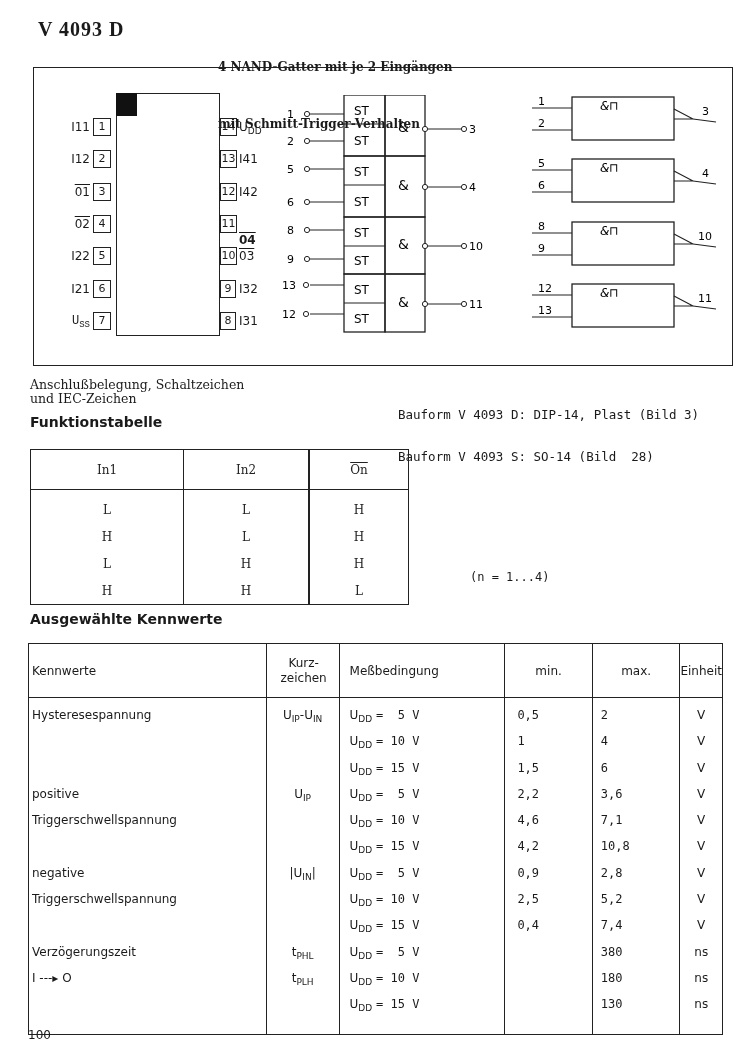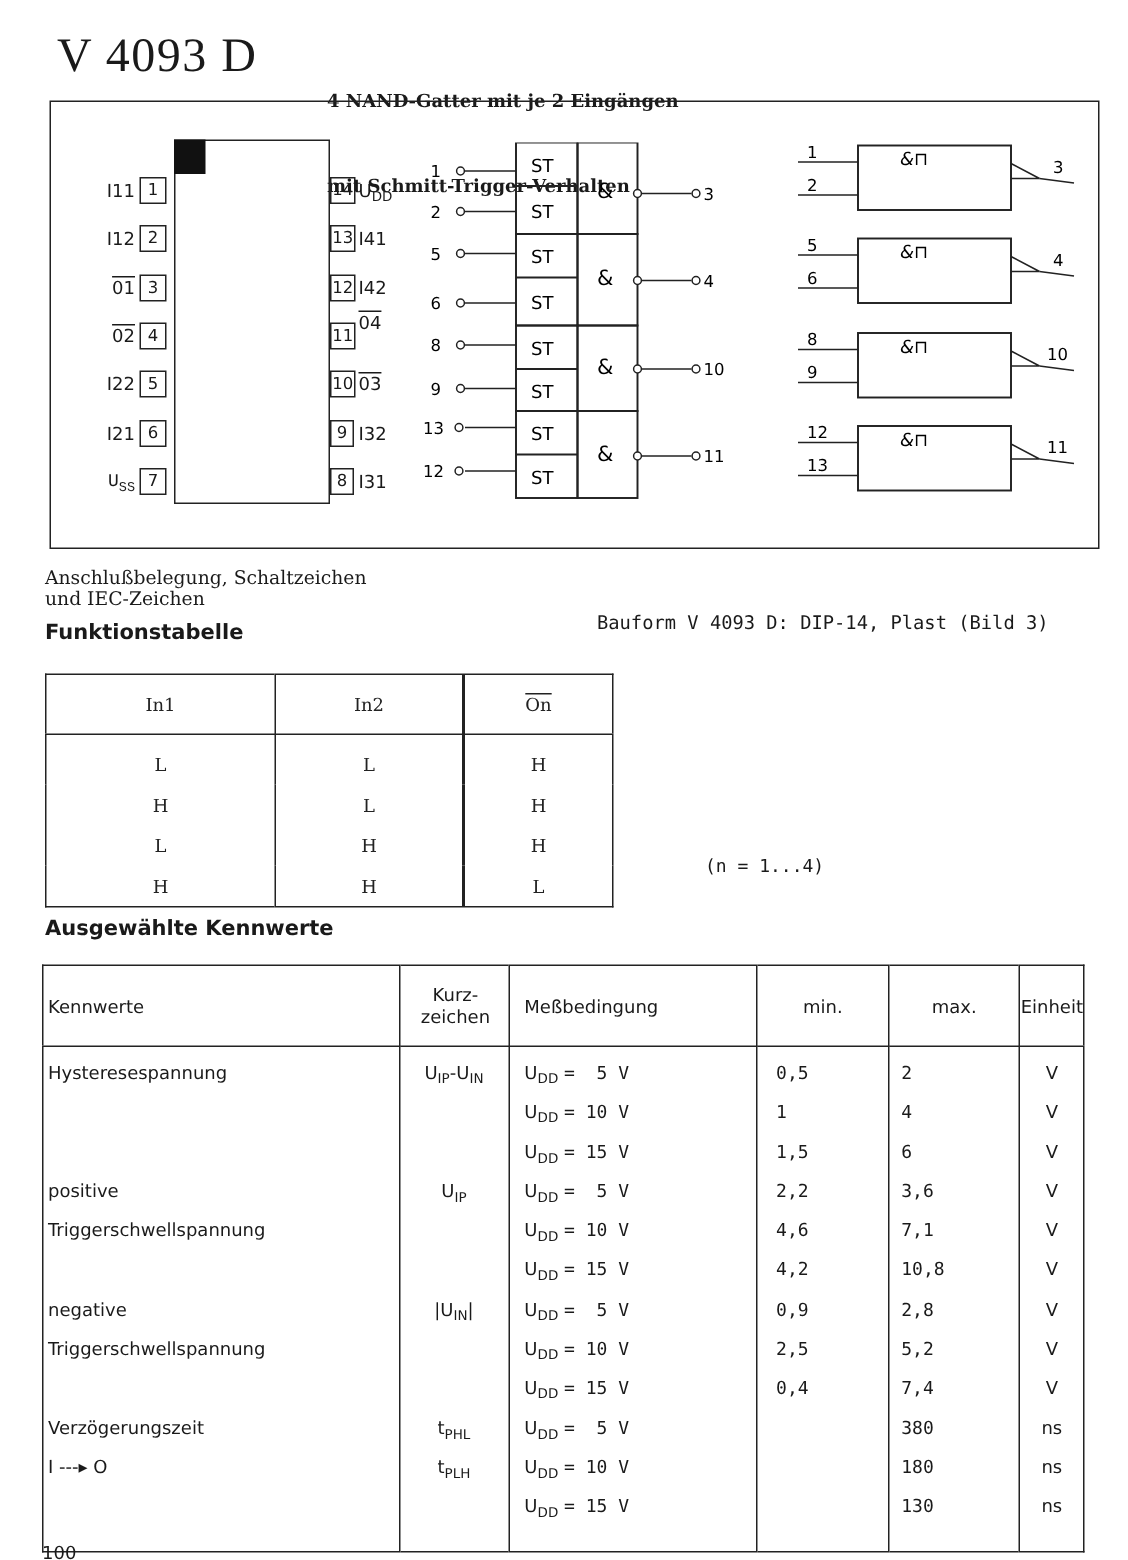--- a/index.html
+++ b/index.html
@@ -1,19 +1,19 @@
 <!DOCTYPE html>
 <html><head>
 <meta charset="utf-8">
 <style>
   html, body { margin:0; padding:0; background:#ffffff; }
   body { width:752px; height:1040px; position:relative; overflow:hidden; color:#1a1a1a;
          font-family:"DejaVu Serif", serif; }
   .abs { position:absolute; }
-  .title-code { left:38px; top:18px; font-family:"Liberation Serif", serif; font-weight:normal; font-size:32px; letter-spacing:1px; }
+  .title-code { left:38px; top:18px; font-family:"Liberation Serif", serif; font-weight:bold; font-size:20px; letter-spacing:1px; }
   .title-desc { left:218px; top:20px; font-family:"DejaVu Serif", serif; font-weight:bold; font-size:12px; line-height:19px; white-space:pre; }
   .diagram-box { left:33px; top:67px; width:700px; height:299px; border:1.5px solid #222; border-right:1.5px solid #222; box-sizing:border-box; }
   
   .chip { left:116px; top:93px; width:104px; height:243px; border:1.5px solid #222; box-sizing:border-box; }
   .chip-notch { left:116px; top:93px; width:21px; height:23px; background:#111; }
   .pinbox { width:18px; height:18px; border:1.3px solid #222; box-sizing:border-box; font-family:"DejaVu Sans", sans-serif; font-size:11px; text-align:center; line-height:16px; }
   .pinlabel { font-family:"DejaVu Sans", sans-serif; font-size:12px; line-height:14px; white-space:nowrap; }
   .ovl { text-decoration:overline; }
   .sub { font-size:9px; vertical-align:-3px; }
   
@@ -161,20 +161,21 @@
     <line x1="163" y1="216" x2="186" y2="219" stroke="#222" stroke-width="1.1"></line>
     <text x="168" y="212" font-size="11">11</text>
   </svg>
 
 <div class="abs caption" style="left:30px;top:378px">
   <div>Anschlußbelegung, Schaltzeichen</div>
   <div>und IEC-Zeichen</div>
 </div>
 <div class="abs caption-right" style="left:398px;top:380px">
   <div>Bauform V 4093 D: DIP-14, Plast (Bild 3)</div>
+  <div>Bauform V 4093 S: SO-14 (Bild  28)</div>
 </div>
 
 <div class="abs section-head" style="left:30px;top:414px">Funktionstabelle</div>
 
 <table class="abs ftable">
   <thead>
     <tr>
       <th class="c1">In1</th>
       <th class="c2">In2</th>
       <th><span class="ovl">On</span></th>
@@ -324,19 +325,19 @@
 <div class="abs pinlabel" style="right: 662px; top: 281.5px;">I21</div>
 <div class="abs pinbox" style="left: 93px; top: 311.8px;">7</div>
 <div class="abs pinlabel" style="right: 662px; top: 313.8px; font-family: Liberation Mono, monospace;">U<span class="sub">SS</span></div>
 <div class="abs pinbox" style="left: 220px; top: 118px; width: 17px;">14</div>
 <div class="abs pinlabel" style="left: 239px; top: 120px;">U<span class="sub">DD</span></div>
 <div class="abs pinbox" style="left: 220px; top: 150.3px; width: 17px;">13</div>
 <div class="abs pinlabel" style="left: 239px; top: 152.3px;">I41</div>
 <div class="abs pinbox" style="left: 220px; top: 182.6px; width: 17px;">12</div>
 <div class="abs pinlabel" style="left: 239px; top: 184.6px;">I42</div>
 <div class="abs pinbox" style="left: 220px; top: 214.9px; width: 17px;">11</div>
-<div class="abs pinlabel" style="left: 239px; top: 208px;"><span class="ovl">04</span></div>
+<div class="abs pinlabel" style="left: 239px; top: 233px; font-weight: bold;"><span class="ovl">04</span></div>
 <div class="abs pinbox" style="left: 220px; top: 247.2px; width: 17px;">10</div>
 <div class="abs pinlabel" style="left: 239px; top: 249.2px;"><span class="ovl">03</span></div>
 <div class="abs pinbox" style="left: 220px; top: 279.5px; width: 16px;">9</div>
 <div class="abs pinlabel" style="left: 239px; top: 281.5px;">I32</div>
 <div class="abs pinbox" style="left: 220px; top: 311.8px; width: 16px;">8</div>
 <div class="abs pinlabel" style="left: 239px; top: 313.8px;">I31</div>
 
 </body></html>

